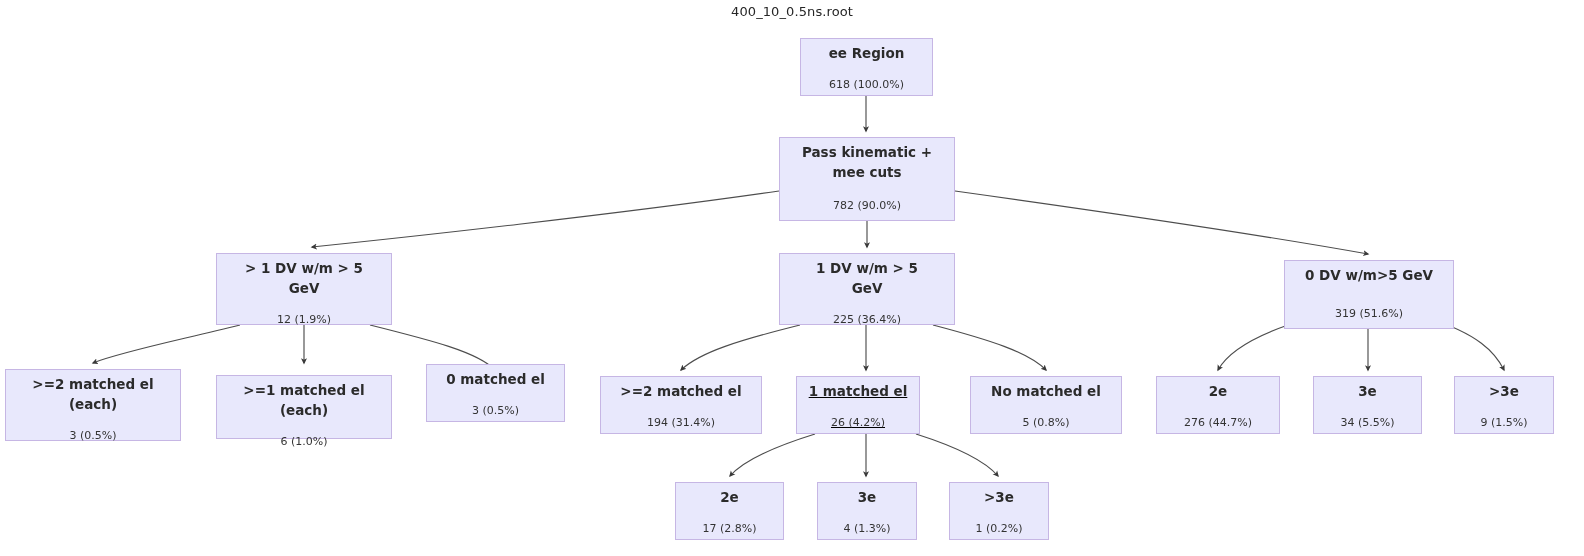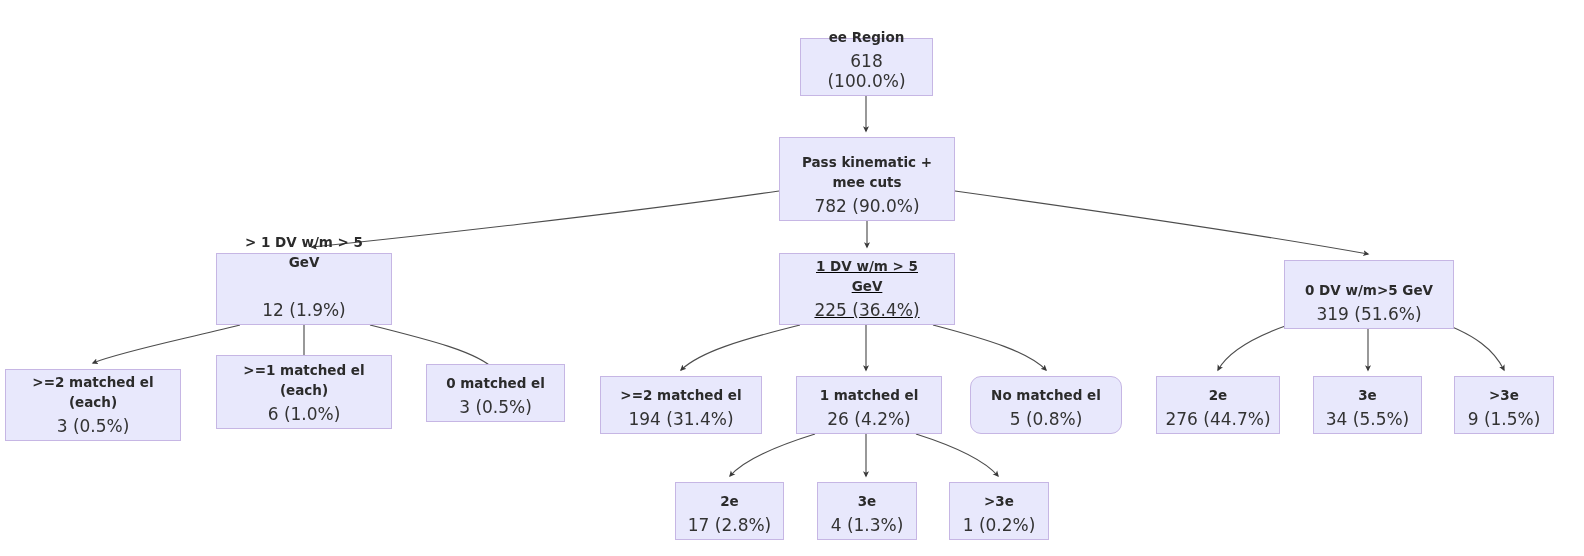--- a/index.html
+++ b/index.html
@@ -36,44 +36,45 @@
     letter-spacing: 0.1px;
   }
   .node {
     position: absolute;
     box-sizing: border-box;
     background: #e8e8fc;
     border: 1.3px solid #c6b6e4;
     display: flex;
     flex-direction: column;
     align-items: center;
-    justify-content: flex-end;
+    justify-content: space-between;
     text-align: center;
     padding: 4px 8px;
   }
   .node-label {
     font-size: 13.5px;
     font-weight: bold;
     color: #2b2b2b;
     line-height: 20px;
     white-space: pre-line;
   }
   .node-count {
-    font-size: 17px;
+    font-size: 11px;
     font-weight: normal;
     color: #333333;
     line-height: 20px;
-    margin-top: 4px;
+    margin-top: 12px;
   }
 </style>
 </head>
 <body>
 
 <div id="graph-root">
 
+  <div class="diagram-title">400_10_0.5ns.root</div>
 
   <svg id="edge-layer" viewBox="0 0 1584 556" width="1584" height="556" xmlns="http://www.w3.org/2000/svg">
     <defs>
       <marker id="arrowhead" markerWidth="8" markerHeight="8" refX="4.2" refY="3" orient="auto" markerUnits="strokeWidth">
         <path d="M0,0.4 L5.4,3 L0,5.6 L1.3,3 Z" fill="#3a3a3a"></path>
       </marker>
     </defs>
     <g id="edges-group">
         <path d="M 866,96 L 866,131" fill="none" stroke="#4d4d4d" stroke-width="1.15" marker-end="url(#arrowhead)"></path>
         <path d="M 779,191 C 620,214 400,238 312,247" fill="none" stroke="#4d4d4d" stroke-width="1.15" marker-end="url(#arrowhead)"></path>
@@ -97,57 +98,57 @@
   <div id="nodes-layer">
       <div class="node" style="left: 800px; top: 38px; width: 133px; height: 58px; background: rgb(232, 232, 252); border-color: rgb(198, 182, 228);">
         <div class="node-label">ee Region</div>
         <div class="node-count">618 (100.0%)</div>
       </div>
       <div class="node" style="left: 779px; top: 137px; width: 176px; height: 84px; background: rgb(232, 232, 252); border-color: rgb(198, 182, 228);">
         <div class="node-label">Pass kinematic +
 mee cuts</div>
         <div class="node-count">782 (90.0%)</div>
       </div>
-      <div class="node" style="left: 216px; top: 253px; width: 176px; height: 72px; background: rgb(232, 232, 252); border-color: rgb(198, 182, 228); gap: 24px;">
+      <div class="node" style="left: 216px; top: 253px; width: 176px; height: 72px; background: rgb(232, 232, 252); border-color: rgb(198, 182, 228);">
         <div class="node-label">&gt; 1 DV w/m &gt; 5
 GeV</div>
         <div class="node-count">12 (1.9%)</div>
       </div>
-      <div class="node" style="left: 779px; top: 253px; width: 176px; height: 72px; background: rgb(232, 232, 252); border-color: rgb(198, 182, 228); text-decoration: underline;">
+      <div class="node" style="left: 779px; top: 253px; width: 176px; height: 72px; background: rgb(232, 232, 252); border-color: rgb(198, 182, 228);">
         <div class="node-label">1 DV w/m &gt; 5
 GeV</div>
         <div class="node-count">225 (36.4%)</div>
       </div>
       <div class="node" style="left: 1284px; top: 260px; width: 170px; height: 69px; background: rgb(232, 232, 252); border-color: rgb(198, 182, 228);">
         <div class="node-label">0 DV w/m&gt;5 GeV</div>
         <div class="node-count">319 (51.6%)</div>
       </div>
       <div class="node" style="left: 5px; top: 369px; width: 176px; height: 72px; background: rgb(232, 232, 252); border-color: rgb(198, 182, 228);">
         <div class="node-label">&gt;=2 matched el
 (each)</div>
         <div class="node-count">3 (0.5%)</div>
       </div>
-      <div class="node" style="left: 216px; top: 355px; width: 176px; height: 74px; background: rgb(232, 232, 252); border-color: rgb(198, 182, 228);">
+      <div class="node" style="left: 216px; top: 375px; width: 176px; height: 64px; background: rgb(232, 232, 252); border-color: rgb(198, 182, 228);">
         <div class="node-label">&gt;=1 matched el
 (each)</div>
         <div class="node-count">6 (1.0%)</div>
       </div>
       <div class="node" style="left: 426px; top: 364px; width: 139px; height: 58px; background: rgb(232, 232, 252); border-color: rgb(198, 182, 228);">
         <div class="node-label">0 matched el</div>
         <div class="node-count">3 (0.5%)</div>
       </div>
       <div class="node" style="left: 600px; top: 376px; width: 162px; height: 58px; background: rgb(232, 232, 252); border-color: rgb(198, 182, 228);">
         <div class="node-label">&gt;=2 matched el</div>
         <div class="node-count">194 (31.4%)</div>
       </div>
-      <div class="node" style="left: 796px; top: 376px; width: 146px; height: 58px; background: rgb(232, 232, 252); border-color: rgb(198, 182, 228);">
+      <div class="node" style="left: 796px; top: 376px; width: 124px; height: 58px; background: rgb(232, 232, 252); border-color: rgb(198, 182, 228); text-decoration: underline;">
         <div class="node-label">1 matched el</div>
         <div class="node-count">26 (4.2%)</div>
       </div>
-      <div class="node" style="left: 970px; top: 376px; width: 152px; height: 58px; background: rgb(232, 232, 252); border-color: rgb(198, 182, 228); border-radius: 11px;">
+      <div class="node" style="left: 970px; top: 376px; width: 152px; height: 58px; background: rgb(232, 232, 252); border-color: rgb(198, 182, 228);">
         <div class="node-label">No matched el</div>
         <div class="node-count">5 (0.8%)</div>
       </div>
       <div class="node" style="left: 1156px; top: 376px; width: 124px; height: 58px; background: rgb(232, 232, 252); border-color: rgb(198, 182, 228);">
         <div class="node-label">2e</div>
         <div class="node-count">276 (44.7%)</div>
       </div>
       <div class="node" style="left: 1313px; top: 376px; width: 109px; height: 58px; background: rgb(232, 232, 252); border-color: rgb(198, 182, 228);">
         <div class="node-label">3e</div>
         <div class="node-count">34 (5.5%)</div>

